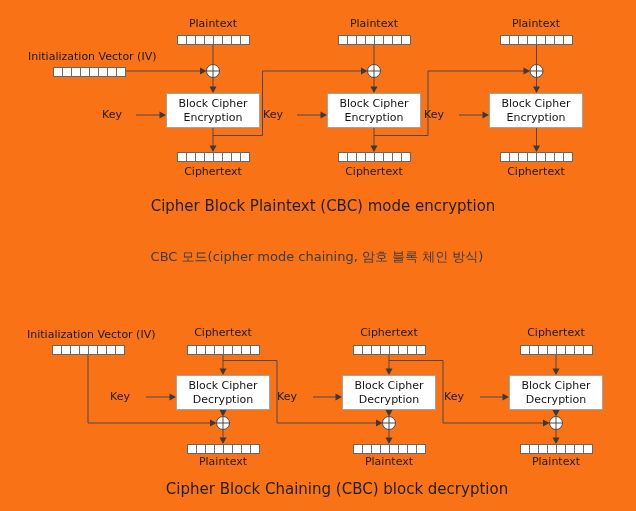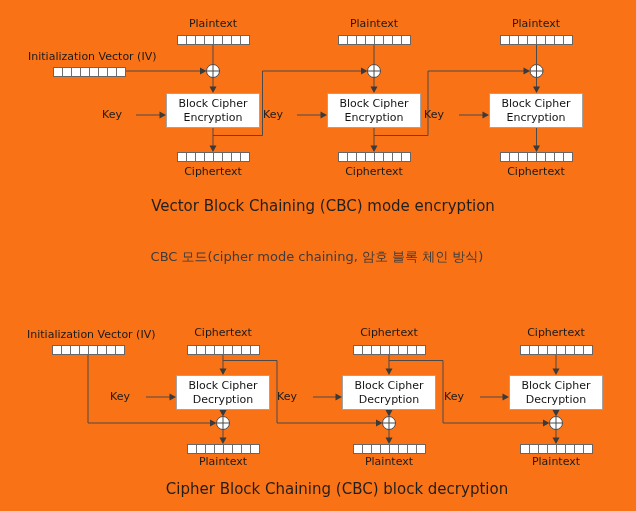--- a/index.html
+++ b/index.html
@@ -200,21 +200,21 @@
       <i></i>
       <i></i>
       <i></i>
       <i></i>
     </div>
 
   <div class="lbl center" style="left:163px;top:165px">Ciphertext</div>
   <div class="lbl center" style="left:324px;top:165px">Ciphertext</div>
   <div class="lbl center" style="left:486px;top:165px">Ciphertext</div>
 
-  <div class="title" style="left:23px;top:197px">Vector Block Chaining (CBC) mode encryption</div>
+  <div class="title" style="left:23px;top:197px">Cipher Block Plaintext (CBC) mode encryption</div>
 
   <div class="caption" style="left:17px;top:248px">CBC 모드(cipher mode chaining, 암호 블록 체인 방식)</div>
 
   <div class="lbl ivlbl" style="left:27px;top:328px">Initialization Vector (IV)</div>
   <div class="block8" style="left:51.5px;top:345px">
       <i></i>
       <i></i>
       <i></i>
       <i></i>
       <i></i>

